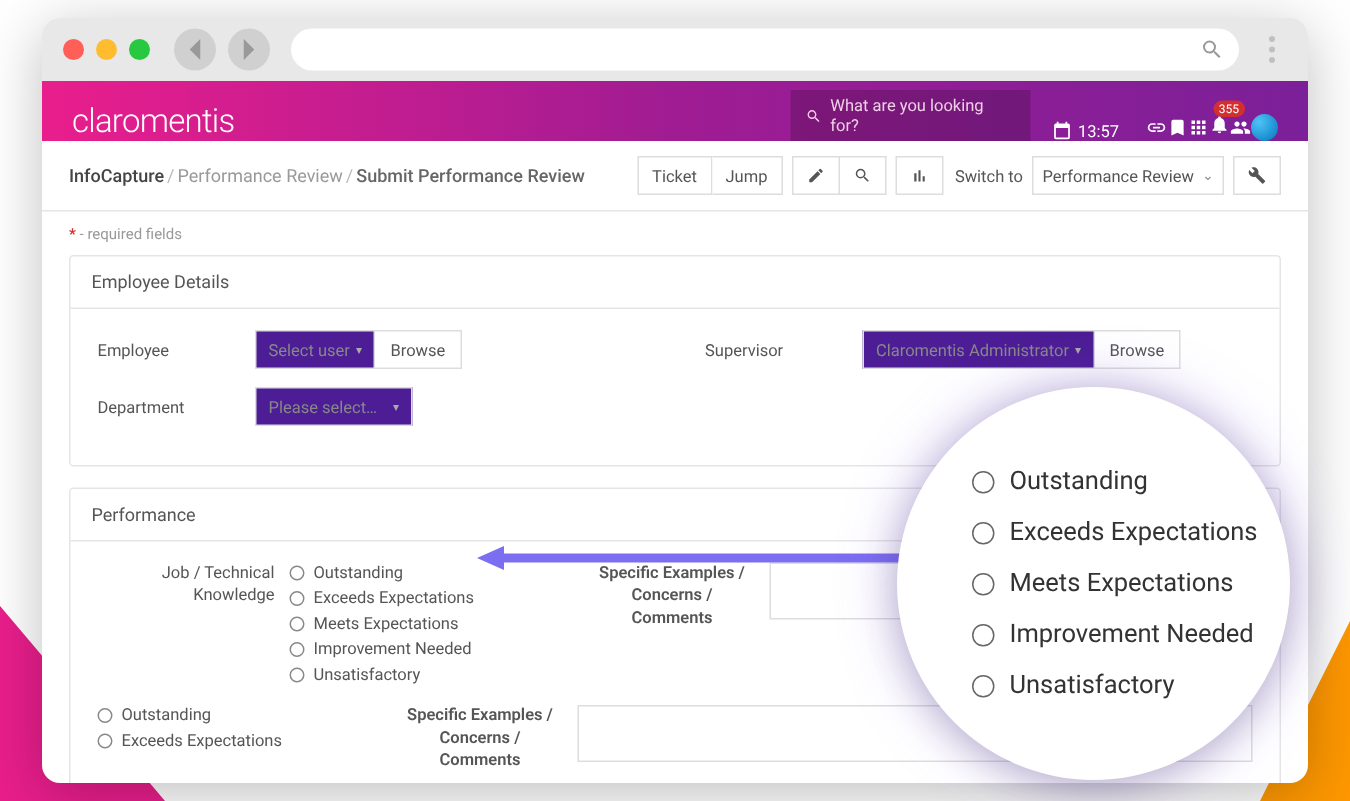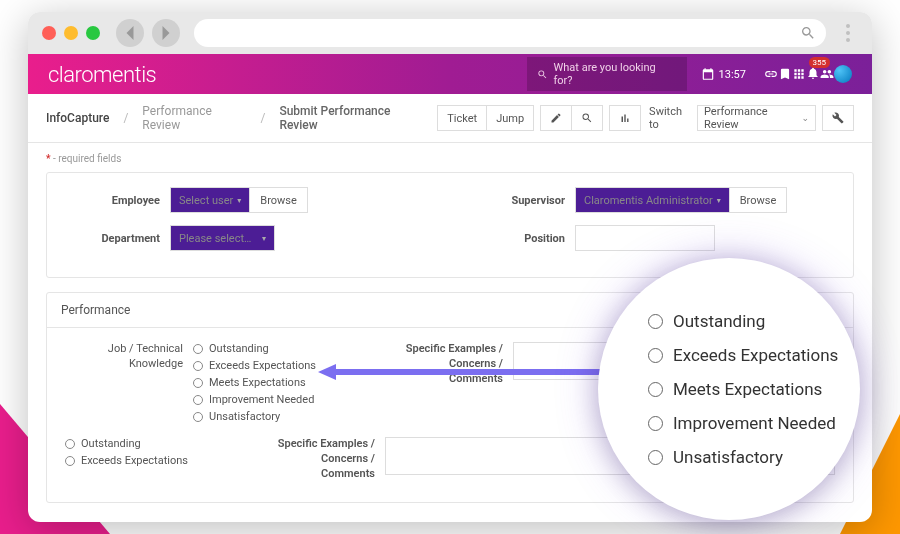--- a/index.html
+++ b/index.html
@@ -10,32 +10,32 @@
 .chrome-bar{height:42px;background:#e8e8e8;display:flex;align-items:center;padding:0 14px;gap:8px}
 .dot{width:14px;height:14px;border-radius:50%}
 .dot-r{background:#ff5f57}.dot-y{background:#febc2e}.dot-g{background:#28c840;margin-right:8px}
 .nav-btn{width:28px;height:28px;border-radius:50%;background:#d0d0d0;display:flex;align-items:center;justify-content:center;color:#888;font-size:13px}
 .url-bar{flex:1;height:28px;background:#fff;border-radius:14px;margin-left:6px;position:relative}
 .url-bar svg{position:absolute;right:10px;top:6px;width:16px;height:16px;fill:#999}
 .chrome-dots{width:20px;display:flex;flex-direction:column;gap:3px;align-items:center;margin-left:4px}
 .chrome-dots span{width:4px;height:4px;border-radius:50%;background:#c0c0c0}
 
 
-.app-header{height:40px;background:linear-gradient(90deg,#e91e8c 0%,#a01c93 50%,#7b2099 100%);display:flex;align-items:center;padding:0 20px;color:#fff}
+.app-header{height:40px;background:linear-gradient(90deg,#e91e8c 0%,#a01c93 50%,#7b2099 100%);display:flex;align-items:flex-end;padding:0 20px;color:#fff}
 .logo{font-size:22px;font-weight:300;letter-spacing:-0.5px}
 .search-wrap{margin-left:auto;display:flex;align-items:center;background:rgba(0,0,0,0.18);border-radius:0;padding:4px 10px;font-size:11px;color:#f0d0e8;width:160px}
 .search-wrap svg{width:11px;height:11px;fill:#f0d0e8;margin-right:6px}
 .hdr-time{margin-left:14px;display:flex;align-items:center;font-size:11px;gap:4px}
 .hdr-icons{display:flex;align-items:center;margin-left:18px}
 .hdr-icon{width:14px;height:14px;fill:#fff;position:relative}
 .badge{position:absolute;top:-8px;right:-10px;background:#d32f2f;color:#fff;font-size:8px;border-radius:7px;padding:1px 4px}
 .avatar-sm{width:18px;height:18px;border-radius:50%;background:radial-gradient(circle at 30% 30%,#4fc3f7,#0277bd)}
 
 
-.crumb-row{display:flex;align-items:center;padding:10px 18px;border-bottom:1px solid #e5e5e5;font-size:12px;gap:14px}
+.crumb-row{display:flex;align-items:center;padding:10px 18px;border-bottom:1px solid #e5e5e5;font-size:12px;gap:2px}
 .crumb-main{color:#444;font-weight:500}
 .crumb-sep{color:#bbb}
 .crumb-link{color:#999}
 .crumb-cur{color:#666;font-weight:500}
 .crumb-tools{margin-left:auto;display:flex;align-items:center;gap:0}
 .tool-btn{border:1px solid #ddd;background:#fff;padding:4px 9px;font-size:11px;color:#555;display:flex;align-items:center;justify-content:center;height:26px}
 .tool-btn svg{width:12px;height:12px;fill:#555}
 .tool-grp{display:flex}
 .tool-grp .tool-btn:not(:first-child){border-left:none}
 .switch-lbl{font-size:11px;color:#555;margin:0 6px 0 8px}
@@ -44,34 +44,34 @@
 
 .form-body{padding:10px 18px;font-size:11px;color:#555}
 .req-note{color:#999;font-size:10px;margin-bottom:8px}
 .req-note b{color:#d32f2f}
 .panel{border:1px solid #e5e5e5;border-radius:3px;margin-bottom:14px}
 .panel-hd{padding:10px 14px;border-bottom:1px solid #e5e5e5;font-size:12px;color:#555}
 .panel-bd{padding:14px 18px}
 
 .frow{display:flex;gap:40px;margin-bottom:12px}
 .fcol{display:flex;align-items:center;flex:1}
-.flabel{width:105px;text-align:right;font-size:11px;color:#555;font-weight:700;padding-right:10px}
+.flabel{width:105px;text-align:left;font-size:11px;color:#555;font-weight:400;padding-right:10px}
 .fselect{border:1px solid #ddd;padding:4px 8px;font-size:11px;color:#888;background:#4c1d95;display:flex;align-items:center;gap:4px;height:26px}
 .fselect .car{font-size:8px;color:#aaa}
 .finput{border:1px solid #ddd;height:26px;width:140px;background:#fff}
 .browse-btn{border:1px solid #ddd;border-left:none;padding:4px 10px;font-size:11px;background:#fff;height:26px;display:flex;align-items:center}
 
 
 .perf-row{display:flex;margin-bottom:6px}
 .perf-label{width:128px;text-align:right;font-size:11px;font-weight:400;padding-right:10px;line-height:1.35}
 .perf-opts{width:200px}
 .perf-opt{display:flex;align-items:center;gap:6px;margin-bottom:4px;font-size:11px}
 .perf-opt .rad{width:10px;height:10px;border:1px solid #888;border-radius:50%;flex-shrink:0}
 .perf-right{display:flex;flex:1}
-.perf-rlabel{width:120px;text-align:right;font-size:11px;font-weight:600;padding-right:10px;line-height:1.35}
+.perf-rlabel{width:120px;text-align:center;font-size:11px;font-weight:600;padding-right:10px;line-height:1.35}
 .perf-textarea{border:1px solid #ddd;flex:1;height:38px;background:#fff}
 
 
 .tri-l{position:absolute;left:0;bottom:0;width:0;height:0;border-left:110px solid #e91e8c;border-top:130px solid transparent}
 .tri-r{position:absolute;right:0;bottom:0;width:0;height:0;border-right:60px solid #ff9800;border-top:120px solid transparent}
 
 
 .callout{position:absolute;right:40px;top:258px;width:262px;height:262px;border-radius:50%;background:#fff;box-shadow:0 0 40px rgba(120,80,220,0.35),0 4px 24px rgba(0,0,0,0.2);display:flex;flex-direction:column;justify-content:center;padding-left:50px;gap:14px}
 .callout-opt{display:flex;align-items:center;gap:10px;font-size:17px;color:#333}
 .callout-opt .rad{width:15px;height:15px;border:1.5px solid #666;border-radius:50%;flex-shrink:0}
@@ -189,20 +189,21 @@
             <path d="M22.7 19l-9.1-9.1c.9-2.3.4-5-1.5-6.9-2-2-5-2.4-7.4-1.3L9 6 6 9 1.6 4.7C.4 7.1.9 10.1 2.9 12.1c1.9 1.9 4.6 2.4 6.9 1.5l9.1 9.1c.4.4 1 .4 1.4 0l2.3-2.3c.5-.4.5-1.1.1-1.4z"></path>
           </svg>
         </div>
     </div>
   </div>
 
   <div class="form-body">
     <div class="req-note"><b>*</b> <span>- required fields</span></div>
 
     <div class="panel">
+      <div class="panel-hd">Employee Details</div>
       <div class="panel-bd">
         <div class="frow">
           <div class="fcol">
             <div class="flabel">Employee</div>
             <div class="fselect">
                 <span>Select user</span>
                 <span class="car">▾</span>
               </div>
             <div class="browse-btn">Browse</div>
           </div>
@@ -216,24 +217,20 @@
           </div>
         </div>
         <div class="frow">
           <div class="fcol">
             <div class="flabel">Department</div>
             <div class="fselect" style="width:105px;justify-content:space-between">
                 <span>Please select…</span>
                 <span class="car">▾</span>
               </div>
           </div>
-          <div class="fcol">
-            <div class="flabel">Position</div>
-            <div class="finput"></div>
-          </div>
         </div>
       </div>
     </div>
 
     <div class="panel">
       <div class="panel-hd">Performance</div>
       <div class="panel-bd">
         <div class="perf-row">
           <div class="perf-label">Job / Technical Knowledge</div>
           <div class="perf-opts">

